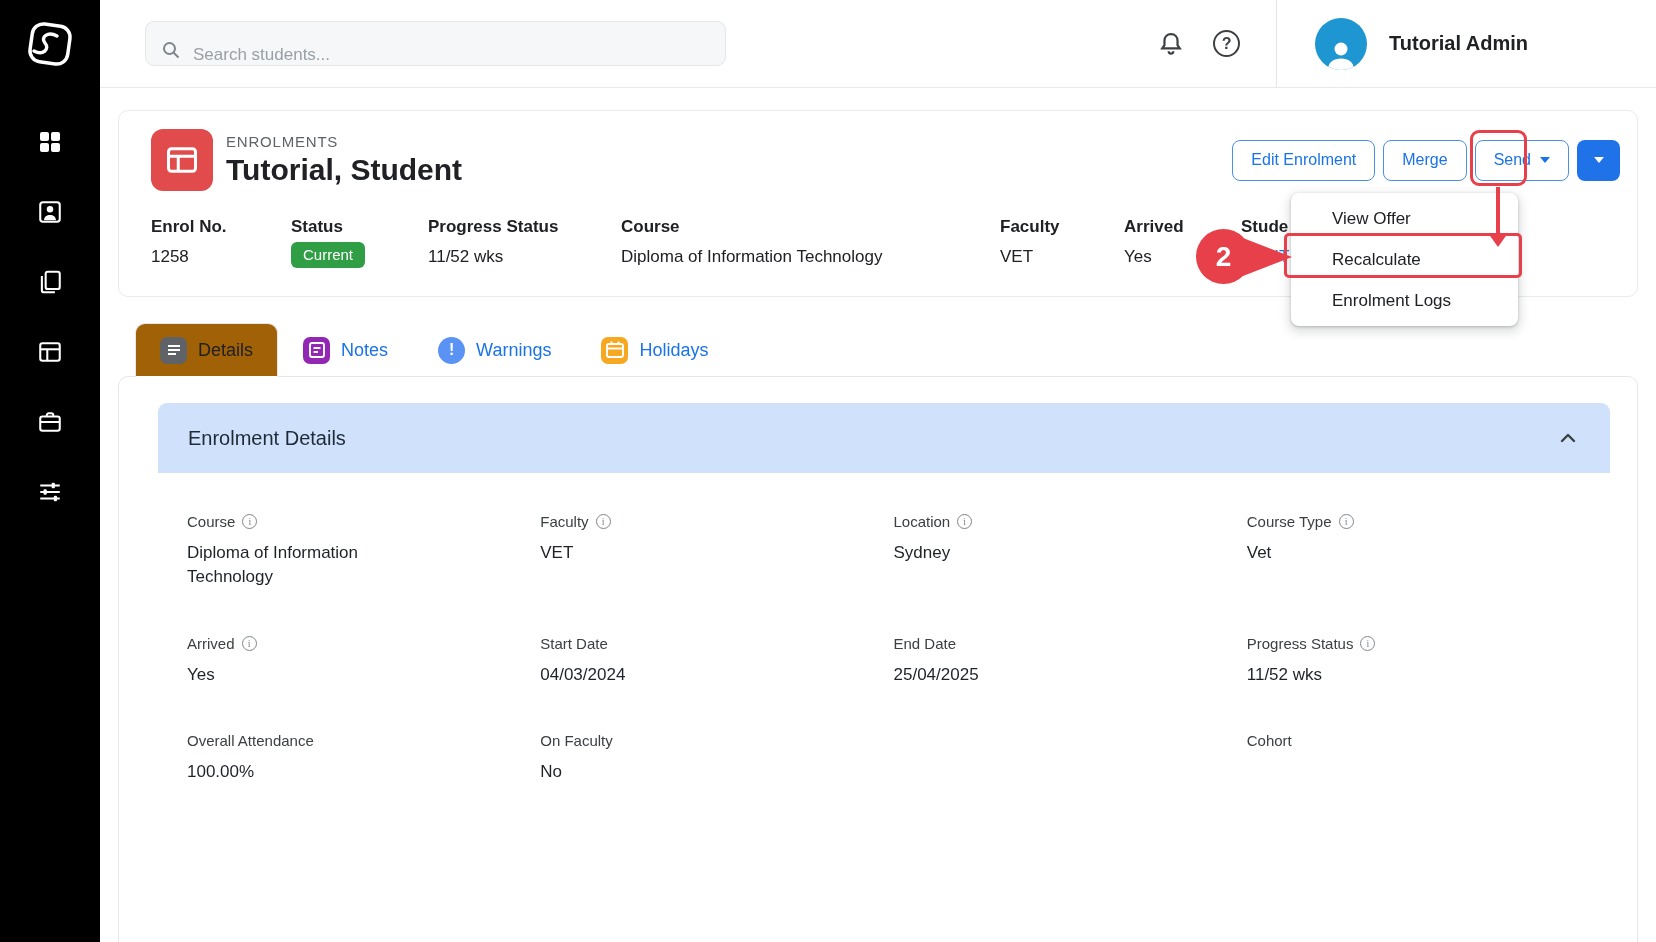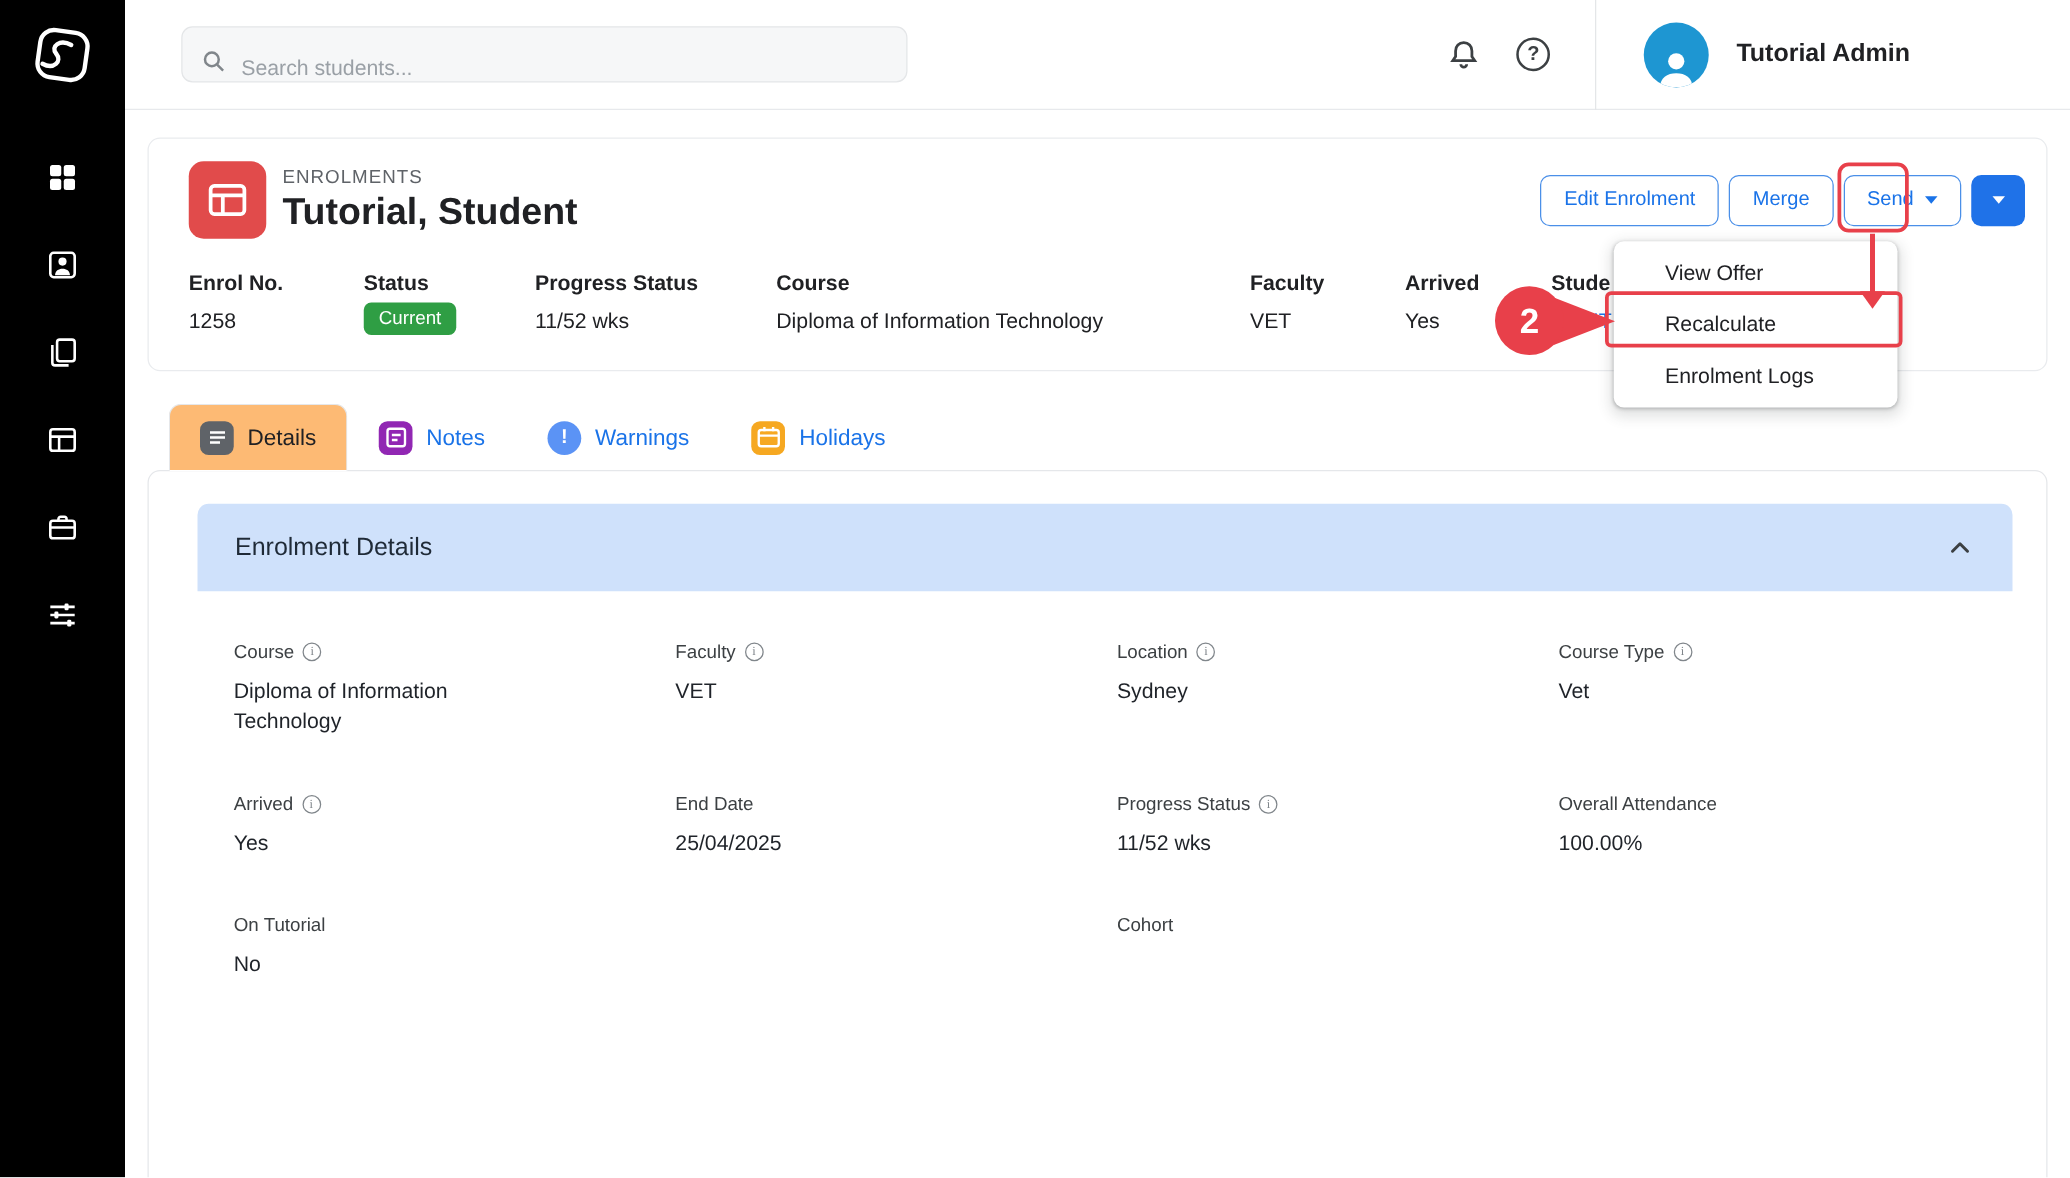--- a/index.html
+++ b/index.html
@@ -79,21 +79,21 @@
   }
   .link-blue { color:#1a73e8 !important; }
   .s-value.clipped { padding-left:22px; }
   
   .tabs-row { display:flex; margin-top:26px; padding-left:17px; position:relative; z-index:2; }
   .tab {
     height:54px; display:flex; align-items:center; gap:11px; padding:0 24px;
     font-size:18px; color:#1a73e8; cursor:pointer; background:transparent;
     border:1px solid transparent; border-radius:10px 10px 0 0; margin-bottom:-1px;
   }
-  .tab.active { background:#fdba74; border-color:#e5e7ea; border-bottom:1px solid #fff; color:#202124; }
+  .tab.active { background:#a16207; border-color:#e5e7ea; border-bottom:1px solid #fff; color:#202124; }
   .tab-ic { width:27px; height:27px; border-radius:7px; display:flex; align-items:center; justify-content:center; flex:0 0 auto; }
   .ic-details { background:#5f6368; }
   .ic-notes { background:#9127b3; }
   .ic-warnings { background:#5b93f5; border-radius:50%; }
   .ic-warnings::after { content:"!"; color:#fff; font-weight:bold; font-size:16px; }
   .ic-holidays { background:#f6a821; }
   
   .panel {
     position:relative; z-index:1; border:1px solid #e5e7ea; border-radius:10px; background:#fff;
     padding:26px 27px 0 39px; height:620px;
@@ -371,41 +371,47 @@
 
           <div class="field">
             <div class="f-label">
                 <span>Arrived</span>
                 <span class="info-icon"></span>
               </div>
             <div class="f-value">Yes</div>
           </div>
           <div class="field">
             <div class="f-label">
+                <span>Start Date</span>
+              </div>
+            <div class="f-value">04/03/2024</div>
+          </div>
+          <div class="field">
+            <div class="f-label">
                 <span>End Date</span>
               </div>
             <div class="f-value">25/04/2025</div>
           </div>
           <div class="field">
             <div class="f-label">
                 <span>Progress Status</span>
                 <span class="info-icon"></span>
               </div>
             <div class="f-value">11/52 wks</div>
           </div>
 
           <div class="field">
             <div class="f-label">
                 <span>Overall Attendance</span>
               </div>
             <div class="f-value">100.00%</div>
           </div>
           <div class="field">
             <div class="f-label">
-                <span>On Tutorial</span>
+                <span>On Faculty</span>
               </div>
             <div class="f-value">No</div>
           </div>
           <div class="field"></div>
 
           <div class="field">
             <div class="f-label">
                 <span>Cohort</span>
               </div>
             <div class="f-value"></div>

